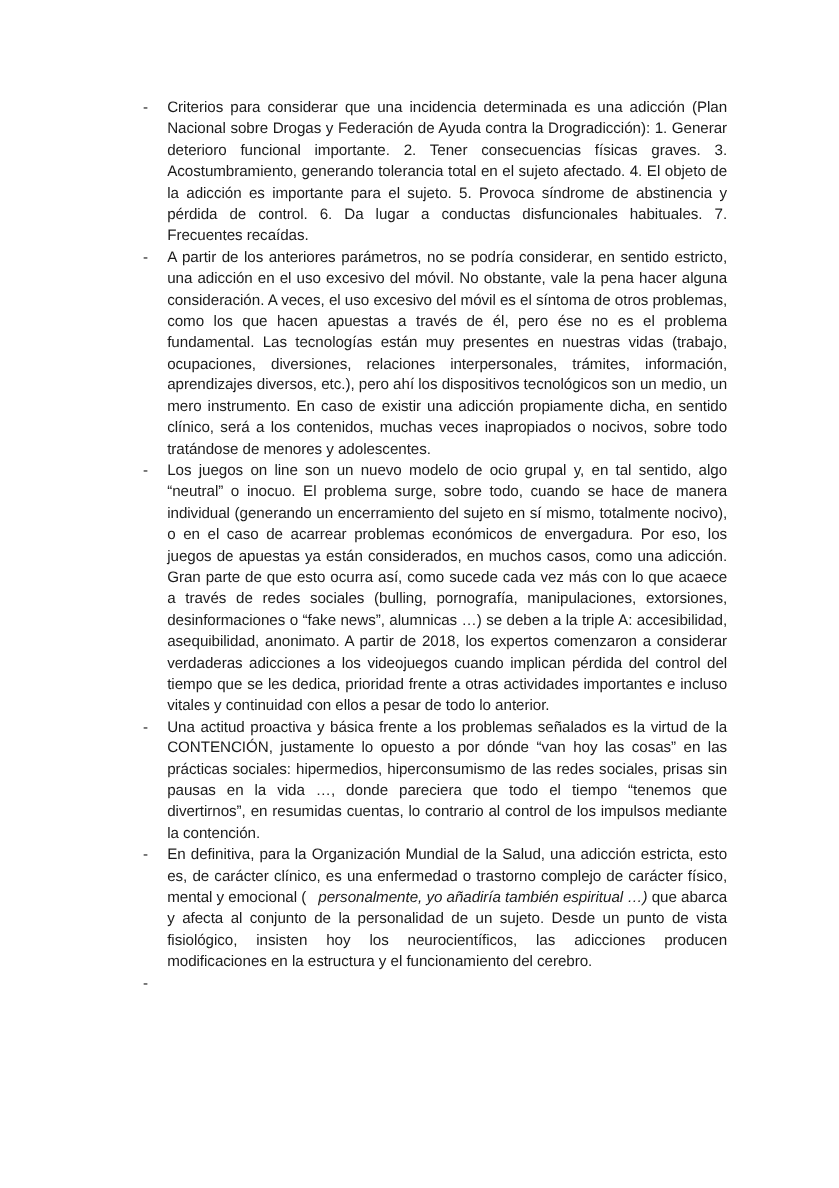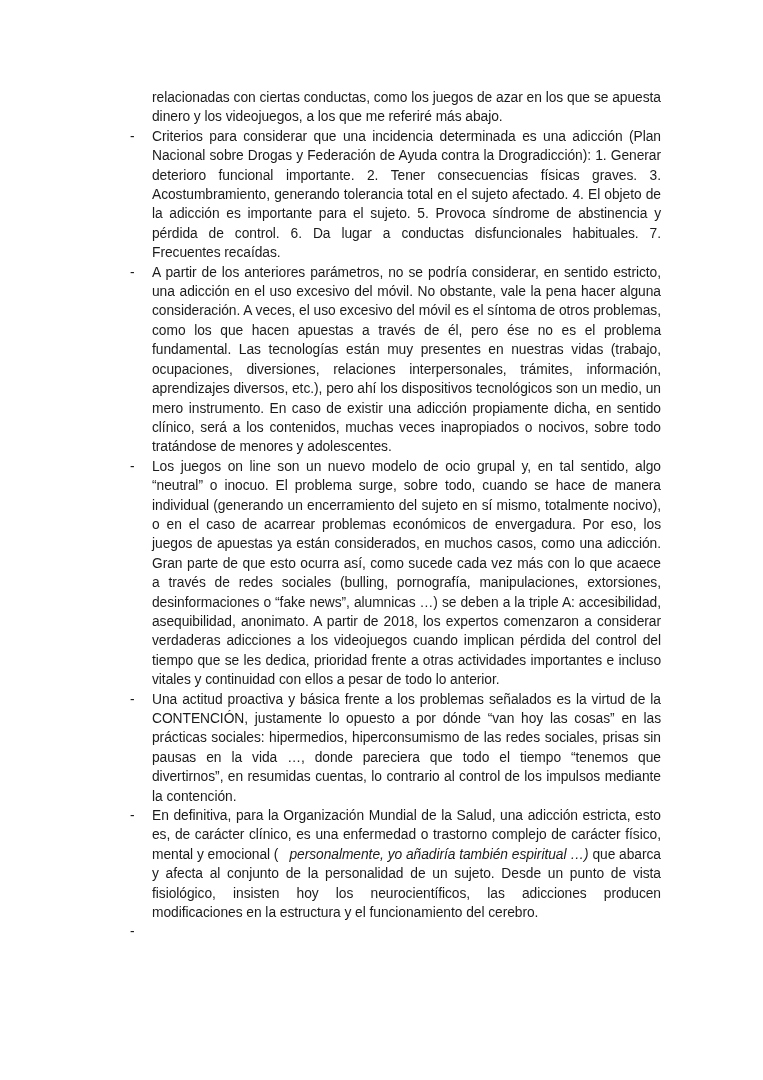--- a/index.html
+++ b/index.html
@@ -41,21 +41,20 @@
     font-style: italic;
     padding-left: 11px;
   }
 </style>
 </head>
 <body>
 
 <div class="page">
   <div class="textblock">
 
-    <p class="para"><span>relacionadas con ciertas conductas, como los juegos de azar en los que se apuesta dinero y los videojuegos, a los que me referiré más abajo.</span></p>
 
     <p class="para"><span class="dash">-</span><span>Criterios para considerar que una incidencia determinada es una adicción (Plan Nacional sobre Drogas y Federación de Ayuda contra la Drogradicción): 1. Generar deterioro funcional importante. 2. Tener consecuencias físicas graves. 3. Acostumbramiento, generando tolerancia total en el sujeto afectado. 4. El objeto de la adicción es importante para el sujeto. 5. Provoca síndrome de abstinencia y pérdida de control. 6. Da lugar a conductas disfuncionales habituales. 7. Frecuentes recaídas.</span></p>
 
     <p class="para"><span class="dash">-</span><span>A partir de los anteriores parámetros, no se podría considerar, en sentido estricto, una adicción en el uso excesivo del móvil. No obstante, vale la pena hacer alguna consideración. A veces, el uso excesivo del móvil es el síntoma de otros problemas, como los que hacen apuestas a través de él, pero ése no es el problema fundamental. Las tecnologías están muy presentes en nuestras vidas (trabajo, ocupaciones, diversiones, relaciones interpersonales, trámites, información, aprendizajes diversos, etc.), pero ahí los dispositivos tecnológicos son un medio, un mero instrumento. En caso de existir una adicción propiamente dicha, en sentido clínico, será a los contenidos, muchas veces inapropiados o nocivos, sobre todo tratándose de menores y adolescentes.</span></p>
 
     <p class="para"><span class="dash">-</span><span>Los juegos on line son un nuevo modelo de ocio grupal y, en tal sentido, algo “neutral” o inocuo. El problema surge, sobre todo, cuando se hace de manera individual (generando un encerramiento del sujeto en sí mismo, totalmente nocivo), o en el caso de acarrear problemas económicos de envergadura. Por eso, los juegos de apuestas ya están considerados, en muchos casos, como una adicción. Gran parte de que esto ocurra así, como sucede cada vez más con lo que acaece a través de redes sociales (bulling, pornografía, manipulaciones, extorsiones, desinformaciones o “fake news”, alumnicas …) se deben a la triple A: accesibilidad, asequibilidad, anonimato. A partir de 2018, los expertos comenzaron a considerar verdaderas adicciones a los videojuegos cuando implican pérdida del control del tiempo que se les dedica, prioridad frente a otras actividades importantes e incluso vitales y continuidad con ellos a pesar de todo lo anterior.</span></p>
 
     <p class="para"><span class="dash">-</span><span>Una actitud proactiva y básica frente a los problemas señalados es la virtud de la CONTENCIÓN, justamente lo opuesto a por dónde “van hoy las cosas” en las prácticas sociales: hipermedios, hiperconsumismo de las redes sociales, prisas sin pausas en la vida …, donde pareciera que todo el tiempo “tenemos que divertirnos”, en resumidas cuentas, lo contrario al control de los impulsos mediante la contención.</span></p>
 
     <p class="para"><span class="dash">-</span><span>En definitiva, para la Organización Mundial de la Salud, una adicción estricta, esto es, de carácter clínico, es una enfermedad o trastorno complejo de carácter físico, mental y emocional (</span><span class="em">personalmente, yo añadiría también espiritual …)</span><span> que abarca y afecta al conjunto de la personalidad de un sujeto. Desde un punto de vista fisiológico, insisten hoy los neurocientíficos, las adicciones producen modificaciones en la estructura y el funcionamiento del cerebro.</span></p>

